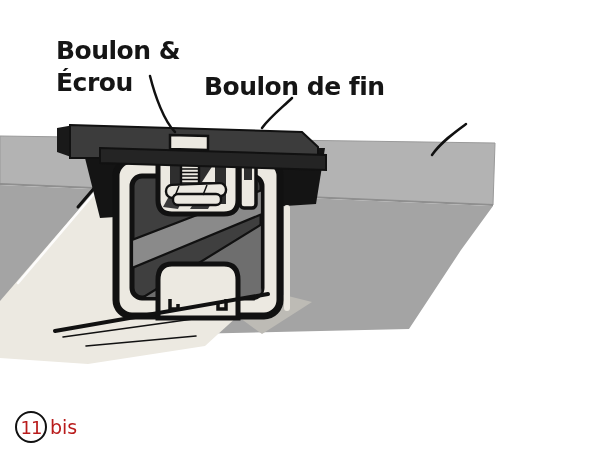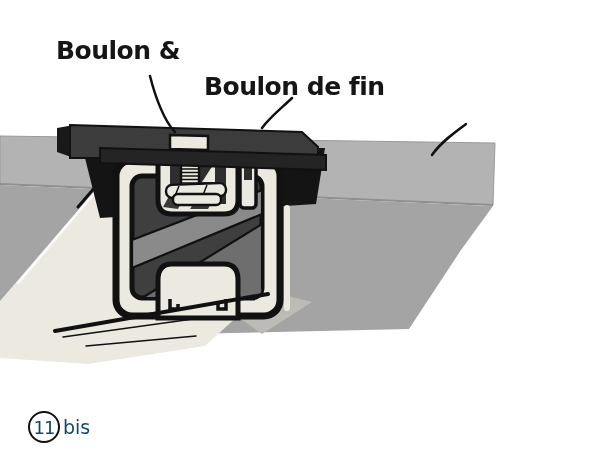--- a/index.html
+++ b/index.html
@@ -6,22 +6,22 @@
   .stage{
     position:relative;width:600px;height:450px;overflow:hidden;
     background:#ffffff;font-family:"DejaVu Sans", sans-serif;padding-left:28px;
   }
   .stage svg{position:absolute;left:0;top:0;}
   .diagram-label{
     position:absolute;color:#151515;font-weight:bold;
     font-size:25px;line-height:32px;letter-spacing:-0.5px;white-space:nowrap;
   }
   .figure-badge{
-    position:absolute;left:28px;top:411px;display:flex;align-items:center;gap:3px;
-    color:#0c4a6e;font-size:19px;
+    position:absolute;left:15px;top:411px;display:flex;align-items:center;gap:3px;
+    color:#b91c1c;font-size:19px;
   }
   .figure-badge .circle{
     width:28px;height:28px;border:2.5px solid #111;border-radius:50%;
     display:flex;align-items:center;justify-content:center;
     font-size:18px;letter-spacing:-1px;
   }
 </style>
 </head>
 <body>
 
@@ -89,20 +89,21 @@
     <polygon points="170,135 208,136 208,150 170,149" fill="#ece9e1" stroke="#111111" stroke-width="2.5"></polygon>
     <polygon points="100,148 326,155 326,170 100,163" stroke="#111111" stroke-width="2" fill="#242424"></polygon>
 
     <path d="M150,76 C155,96 164,121 175,132" fill="none" stroke="#111111" stroke-width="2.5" stroke-linecap="round"></path>
     <path d="M292,98 C284,106 270,117 262,128" fill="none" stroke="#111111" stroke-width="2.5" stroke-linecap="round"></path>
     <path d="M466,124 C455,132 441,142 432,155" fill="none" stroke="#111111" stroke-width="2.5" stroke-linecap="round"></path>
   </svg>
 
   <div class="diagram-label" style="left:56px;top:35px;">
     <div>Boulon &amp;</div>
+    <div>Écrou</div>
   </div>
   <div class="diagram-label" style="left:204px;top:71px;">Boulon de fin</div>
 
   <div class="figure-badge">
     <span class="circle">11</span>
     <span>bis</span>
   </div>
 
 </div>
 

